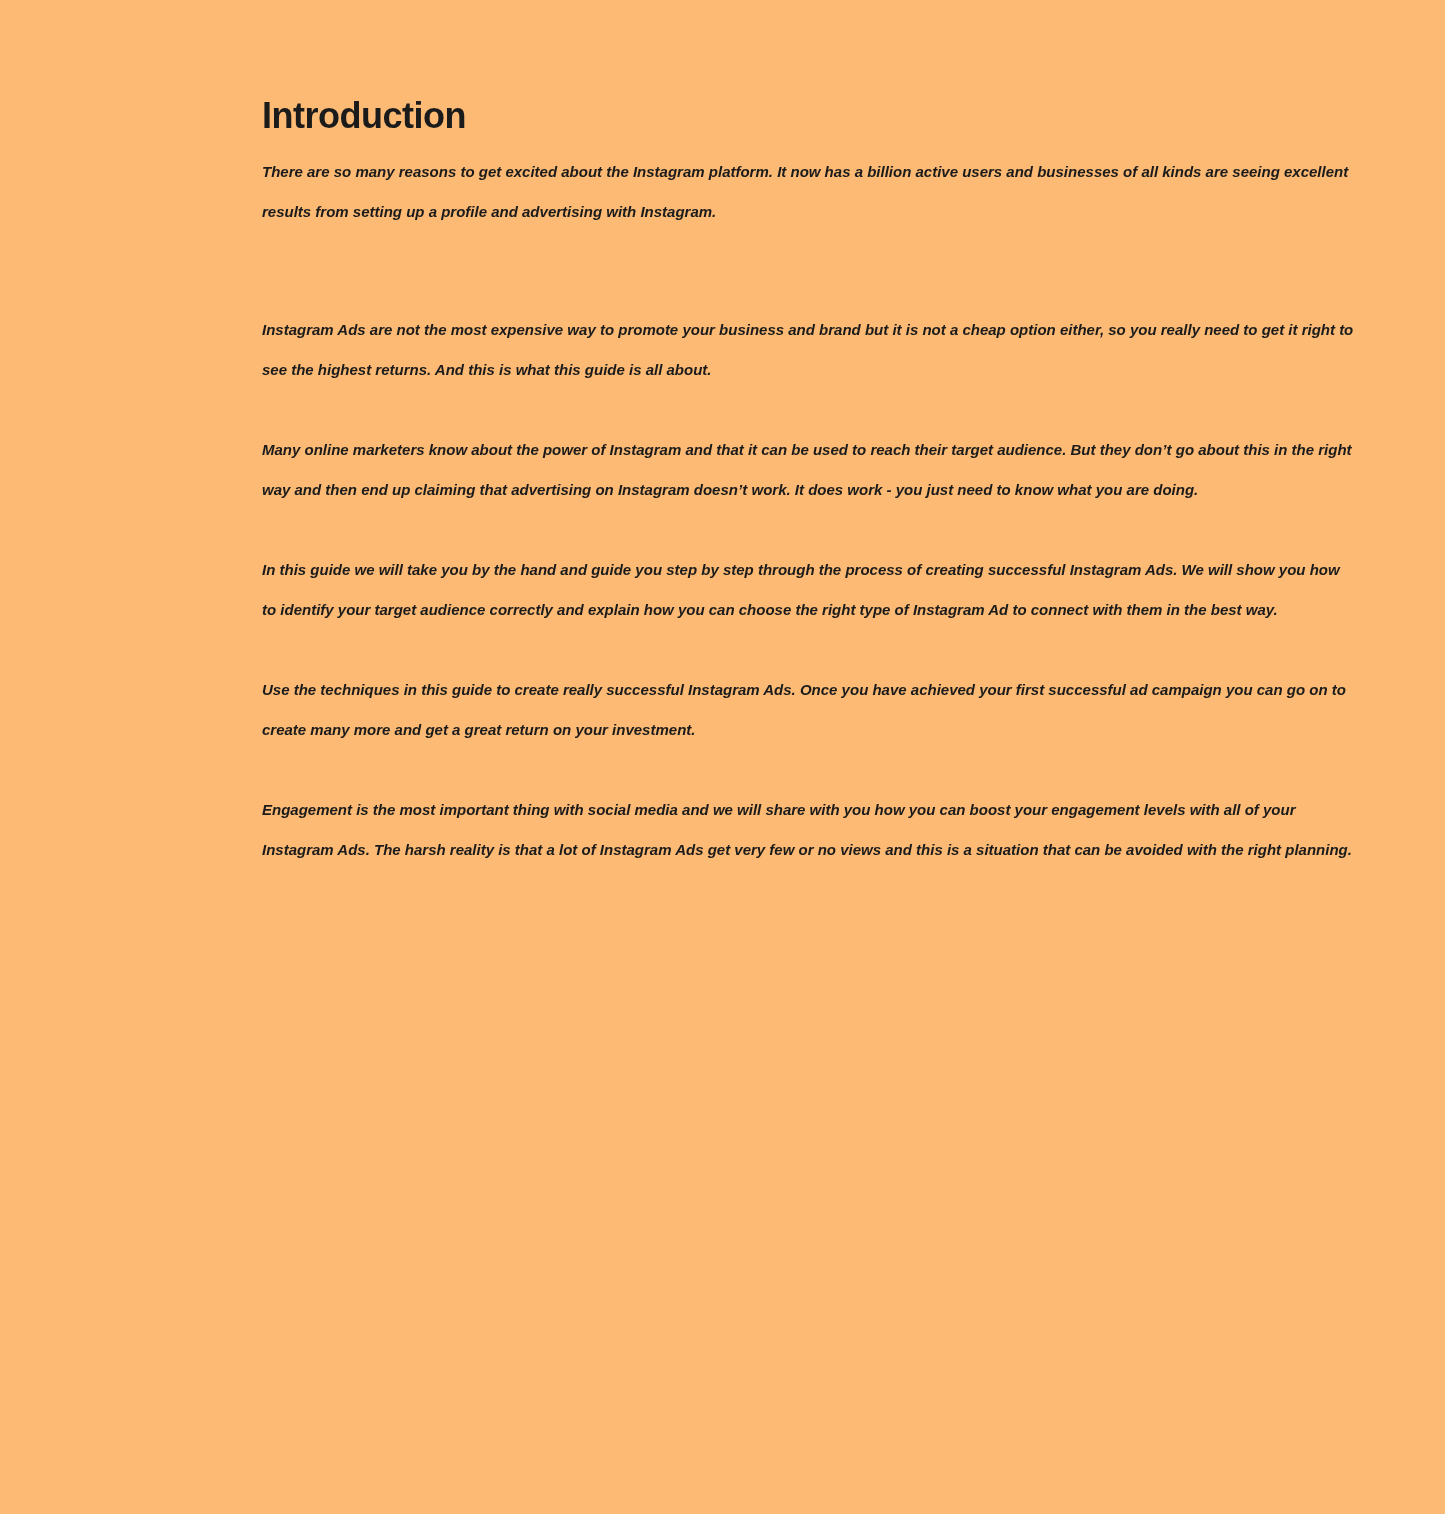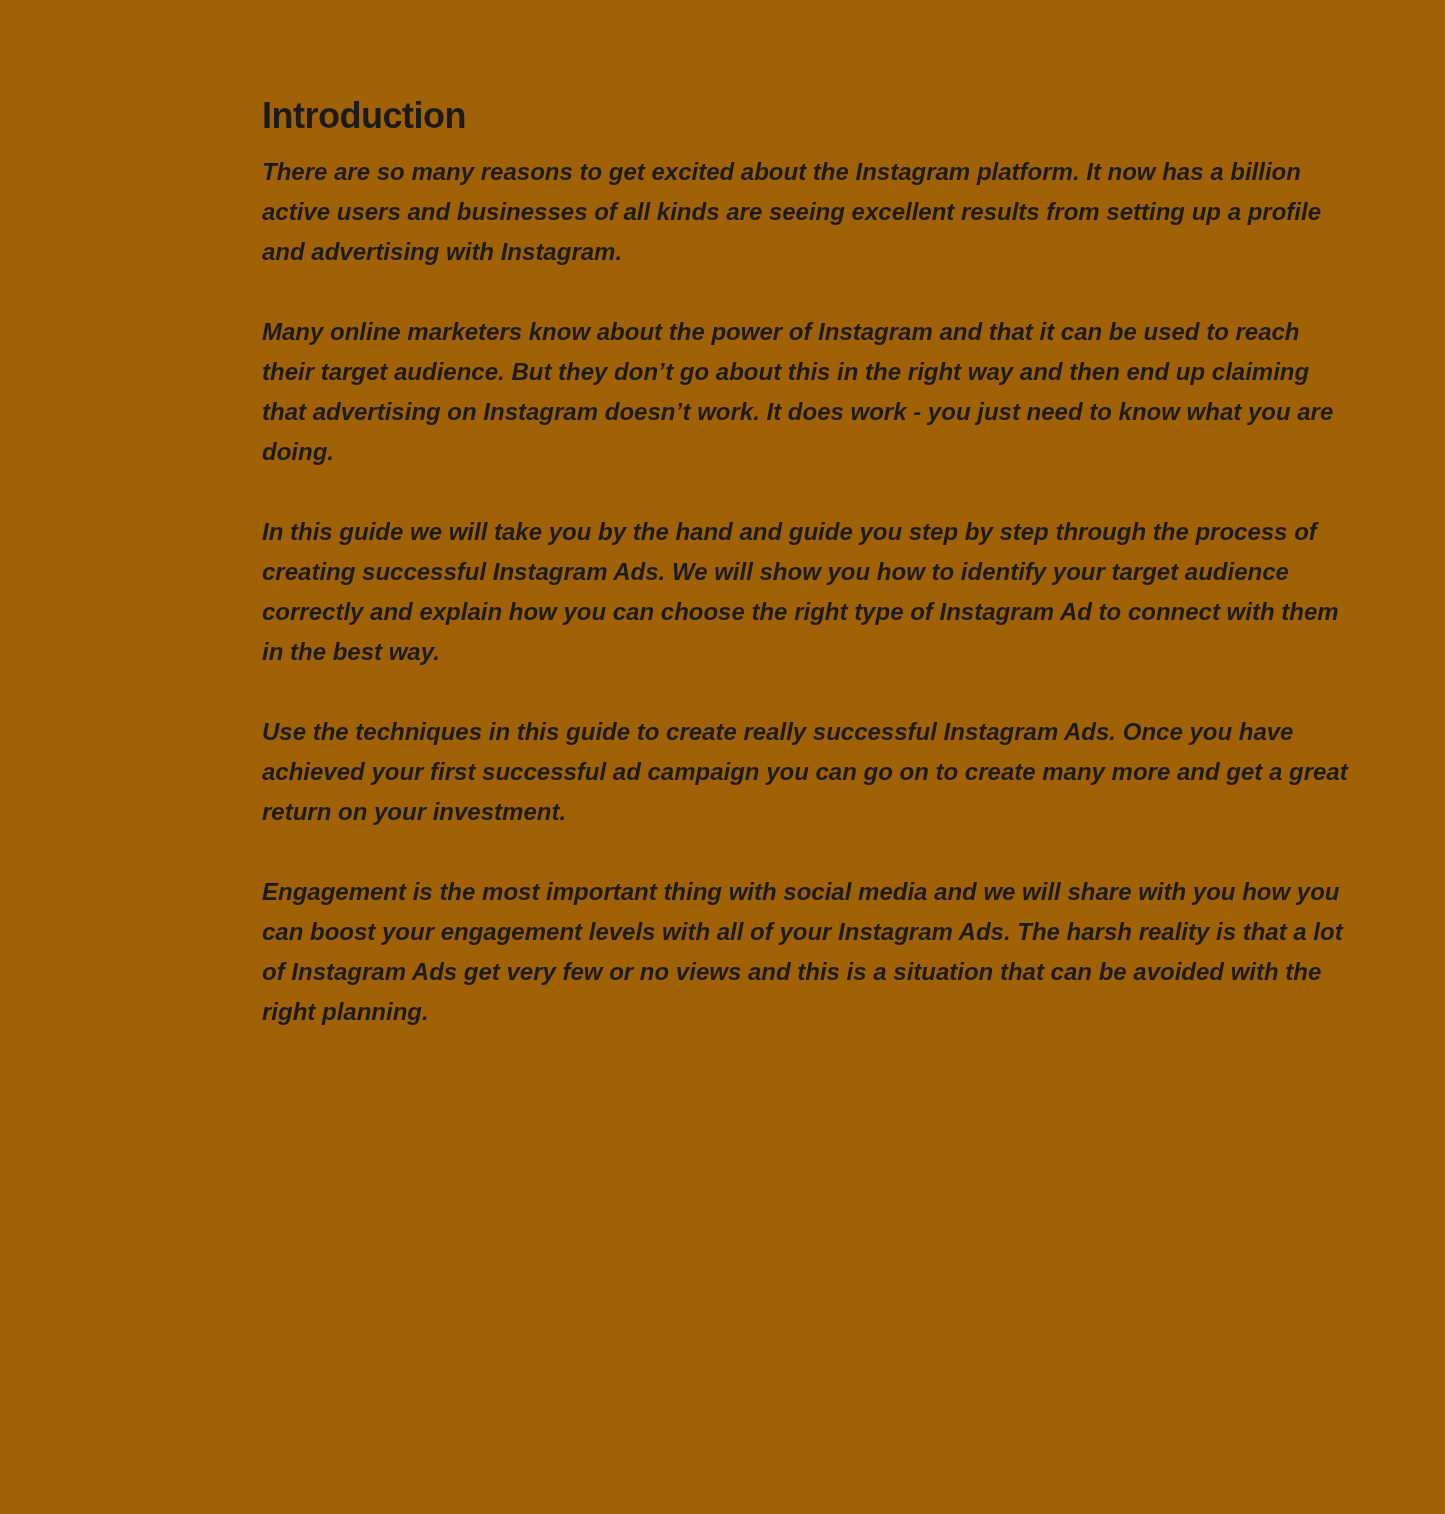--- a/index.html
+++ b/index.html
@@ -4,60 +4,61 @@
 <style>
   html, body {
     margin: 0;
     padding: 0;
     background: #ffffff;
   }
   .page {
     position: relative;
     width: 1445px;
     height: 1514px;
-    background: #a16207;
+    background: #fdba74;
     overflow: hidden;
     font-family: "Liberation Sans", "DejaVu Sans", sans-serif;
   }
   .content {
     position: absolute;
     left: 262px;
     top: 96px;
     width: 1095px;
   }
   .doc-title {
     margin: 0 0 16px 0;
     font-size: 36px;
     line-height: 1.1;
     font-weight: bold;
     font-style: normal;
     color: #1b1b1b;
     letter-spacing: -0.5px;
   }
   .doc-paragraph {
     margin: 0 0 40px 0;
-    font-size: 24px;
+    font-size: 15px;
     line-height: 40px;
     font-weight: bold;
     font-style: italic;
     color: #1b1b1b;
   }
   .doc-paragraph.after-break {
     margin-top: 78px;
   }
 </style>
 </head>
 <body>
 
 <div class="page">
   <div class="content">
     <h1 class="doc-title">Introduction</h1>
 
     <p class="doc-paragraph">There are so many reasons to get excited about the Instagram platform. It now has a billion active users and businesses of all kinds are seeing excellent results from setting up a profile and advertising with Instagram.</p>
 
+    <p class="doc-paragraph after-break">Instagram Ads are not the most expensive way to promote your business and brand but it is not a cheap option either, so you really need to get it right to see the highest returns. And this is what this guide is all about.</p>
 
     <p class="doc-paragraph">Many online marketers know about the power of Instagram and that it can be used to reach their target audience. But they don’t go about this in the right way and then end up claiming that advertising on Instagram doesn’t work. It does work - you just need to know what you are doing.</p>
 
     <p class="doc-paragraph">In this guide we will take you by the hand and guide you step by step through the process of creating successful Instagram Ads. We will show you how to identify your target audience correctly and explain how you can choose the right type of Instagram Ad to connect with them in the best way.</p>
 
     <p class="doc-paragraph">Use the techniques in this guide to create really successful Instagram Ads. Once you have achieved your first successful ad campaign you can go on to create many more and get a great return on your investment.</p>
 
     <p class="doc-paragraph">Engagement is the most important thing with social media and we will share with you how you can boost your engagement levels with all of your Instagram Ads. The harsh reality is that a lot of Instagram Ads get very few or no views and this is a situation that can be avoided with the right planning.</p>
   </div>
 </div>

